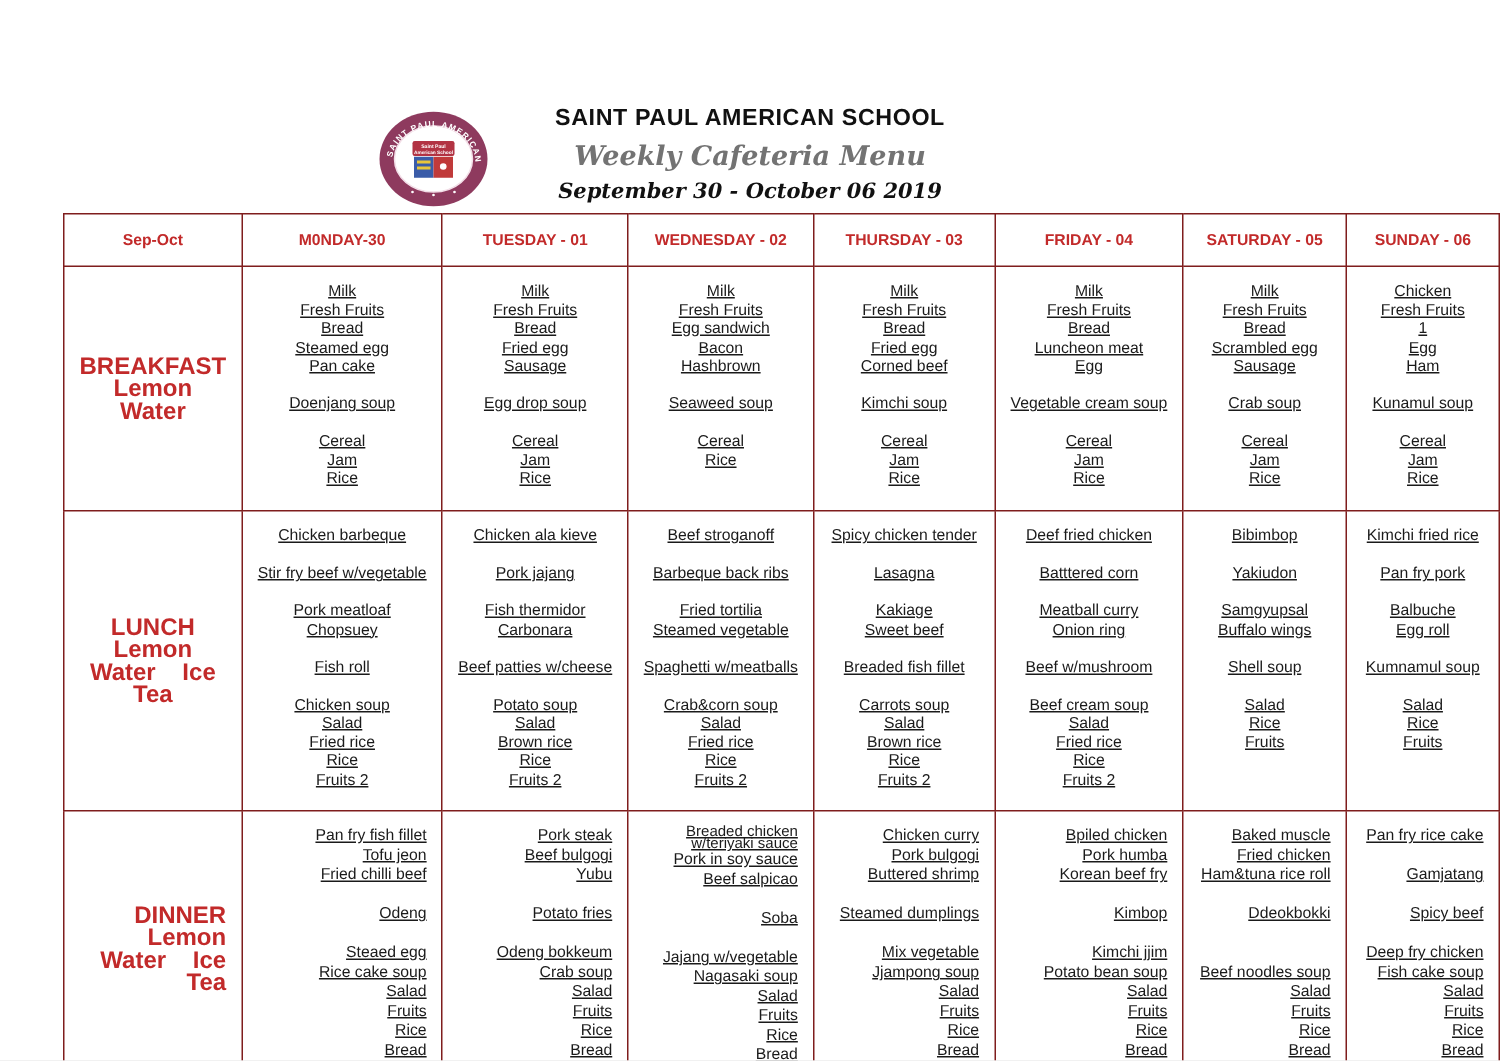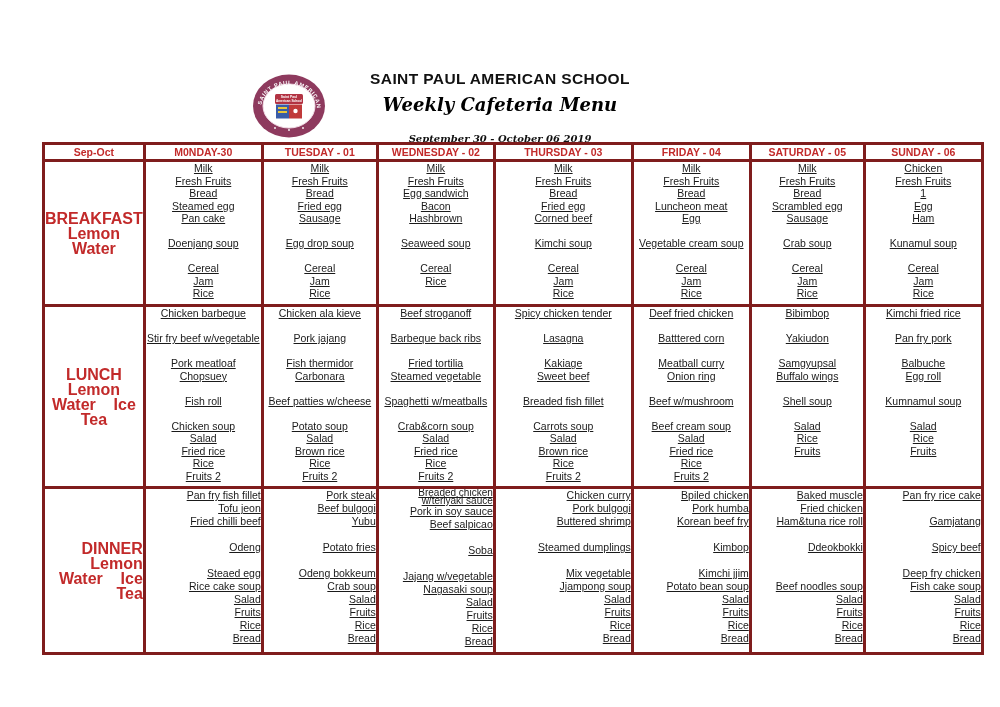--- a/index.html
+++ b/index.html
@@ -8,30 +8,30 @@
     width:1000px;height:707px;
     background:#ffffff;
     font-family:"Liberation Sans", sans-serif;
     color:#1a1a1a;
     overflow:hidden;
     margin:0 auto;
   }
   
   .page-header{position:absolute;left:0;top:70px;width:100%;text-align:center;}
   .school-name{font-size:15.5px;font-weight:bold;letter-spacing:.4px;color:#111;}
-  .menu-title{font-family:"DejaVu Serif", serif;font-style:italic;font-weight:bold;font-size:18px;margin-top:6px;color:#000000;}
-  .date-range{font-family:"DejaVu Serif", serif;font-style:italic;font-weight:bold;font-size:10px;margin-top:18px;color:#111;}
+  .menu-title{font-family:"DejaVu Serif", serif;font-style:italic;font-weight:bold;font-size:18px;margin-top:6px;color:#737373;}
+  .date-range{font-family:"DejaVu Serif", serif;font-style:italic;font-weight:bold;font-size:14px;margin-top:5px;color:#111;}
   .logo{position:absolute;left:251px;top:3px;}
   
   table.menu{
     position:absolute;left:42px;top:142px;
     border-collapse:collapse;table-layout:fixed;
     border:1.5px solid #222;
   }
-  table.menu td, table.menu th{border:3px solid #7f1d1d;padding:0;overflow:hidden;}
+  table.menu td, table.menu th{border:1px solid #7f1d1d;padding:10px;overflow:hidden;}
   th.day{height:14px;font-size:10.5px;font-weight:bold;color:var(--accent,#c22a2a);text-align:center;}
   td.meal-label{
     vertical-align:middle;text-align:center;
     color:var(--accent,#c22a2a);font-weight:bold;font-size:16px;
   }
   td.meal-label .line{height:15px;line-height:15px;}
   td.cell{vertical-align:top;text-align:center;font-size:10.5px;text-decoration:underline;}
   td.cell{padding-top:2px;}
   .row-breakfast td{height:142px;}
   .row-lunch td{height:179px;margin-top:36px;}

